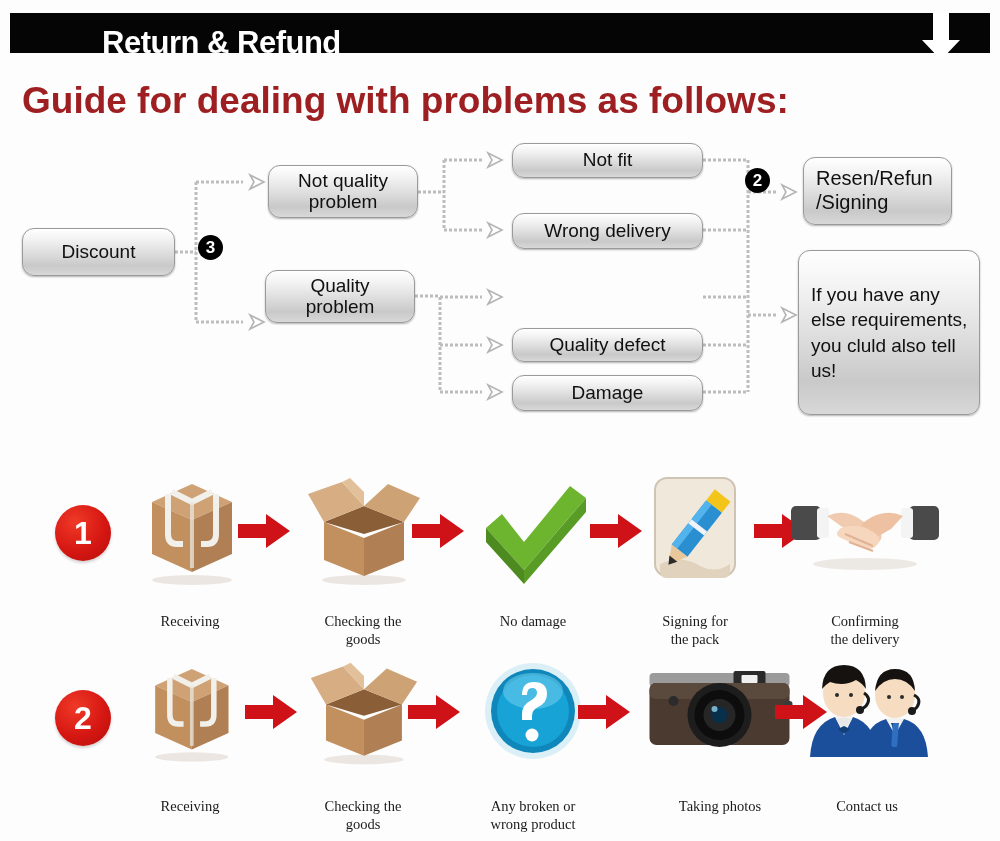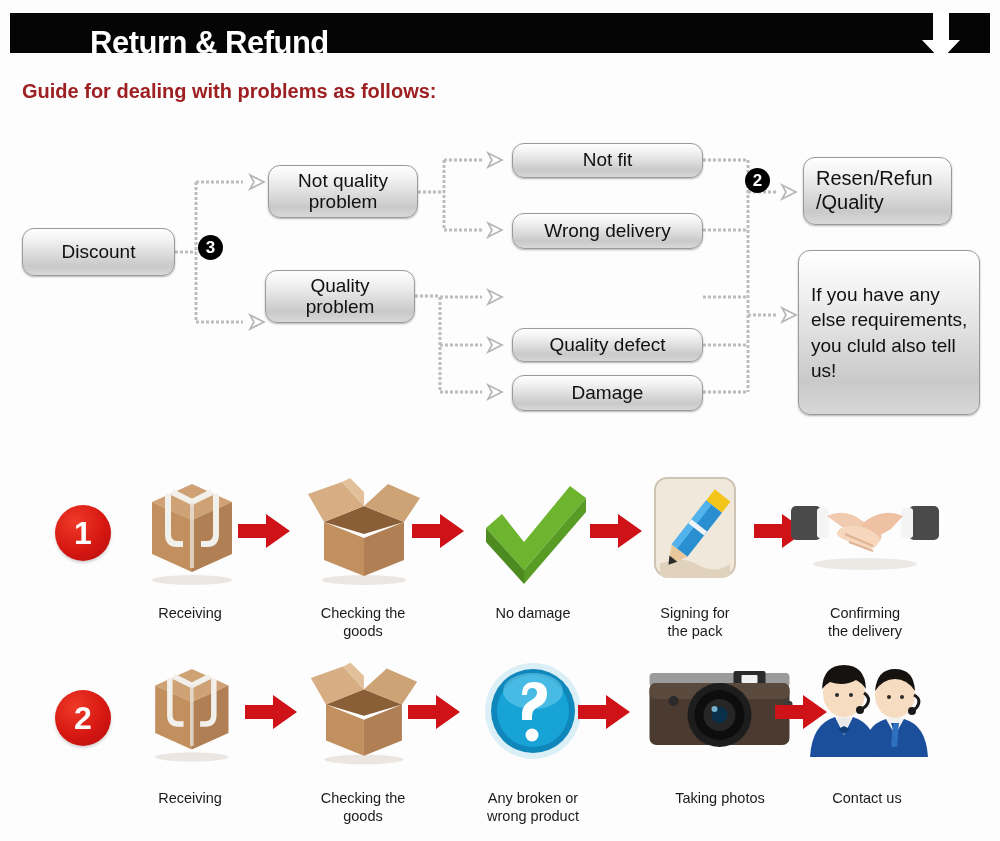--- a/index.html
+++ b/index.html
@@ -22,21 +22,21 @@
   #header-bar {
     position: absolute;
     left: 10px;
     top: 13px;
     width: 980px;
     height: 40px;
     background: #050505;
   }
   #header-title {
     position: absolute;
-    left: 80px;
+    left: 92px;
     top: 12px;
     font-size: 31px;
     font-weight: bold;
     color: #ffffff;
     letter-spacing: -0.5px;
     white-space: nowrap;
     font-family: "Liberation Sans", sans-serif;
   }
   #header-down-arrow {
     position: absolute;
@@ -44,21 +44,21 @@
     top: 13px;
     width: 42px;
     height: 48px;
   }
 
   
   #guide-heading {
     position: absolute;
     left: 22px;
     top: 80px;
-    font-size: 20px;
+    font-size: 37px;
     font-weight: bold;
     color: #9e1f21;
     white-space: nowrap;
   }
 
   
   #flowchart {
     position: absolute;
     left: 0;
     top: 130px;
@@ -147,25 +147,25 @@
     position: absolute;
     width: 170px;
     text-align: center;
   }
   .step-art {
     position: relative;
     height: 118px;
     width: 170px;
   }
   .step-label {
-    margin-top: 16px;
+    margin-top: 24px;
     font-size: 14.5px;
     color: #1b1b1b;
     line-height: 1.25;
-    font-family: Liberation Sans, sans-serif;
+    font-family: Liberation Serif, serif;
   }
 
   .red-arrow {
     position: absolute;
     width: 52px;
     height: 38px;
   }
 
   
   .art-box-closed, .art-box-open, .art-check, .art-sign,
@@ -251,21 +251,21 @@
     <div class="fbox" style="left:512px; top:13px; width:191px; height:35px;">Not fit</div>
 
     <div class="fbox" style="left:512px; top:83px; width:191px; height:36px;">Wrong delivery</div>
 
 
     <div class="fbox" style="left:512px; top:198px; width:191px; height:34px;">Quality defect</div>
 
     <div class="fbox" style="left:512px; top:245px; width:191px; height:36px;">Damage</div>
 
     <div class="fbox left-text" style="left:803px; top:27px; width:149px; height:68px; white-space:pre-line; font-size:20px;">Resen/Refun
-/Quality</div>
+/Signing</div>
 
     <div class="fbox left-text" style="left:798px; top:120px; width:182px; height:165px; font-size:19px; line-height:1.32;">If you have any else requirements, you cluld also tell us!</div>
 
     <div class="badge-circle" style="left:198px; top:105px;">3</div>
     <div class="badge-circle" style="left:745px; top:38px;">2</div>
   </div>
 
   <div id="steps">
 
     <div class="step-row" id="step-row-1">

